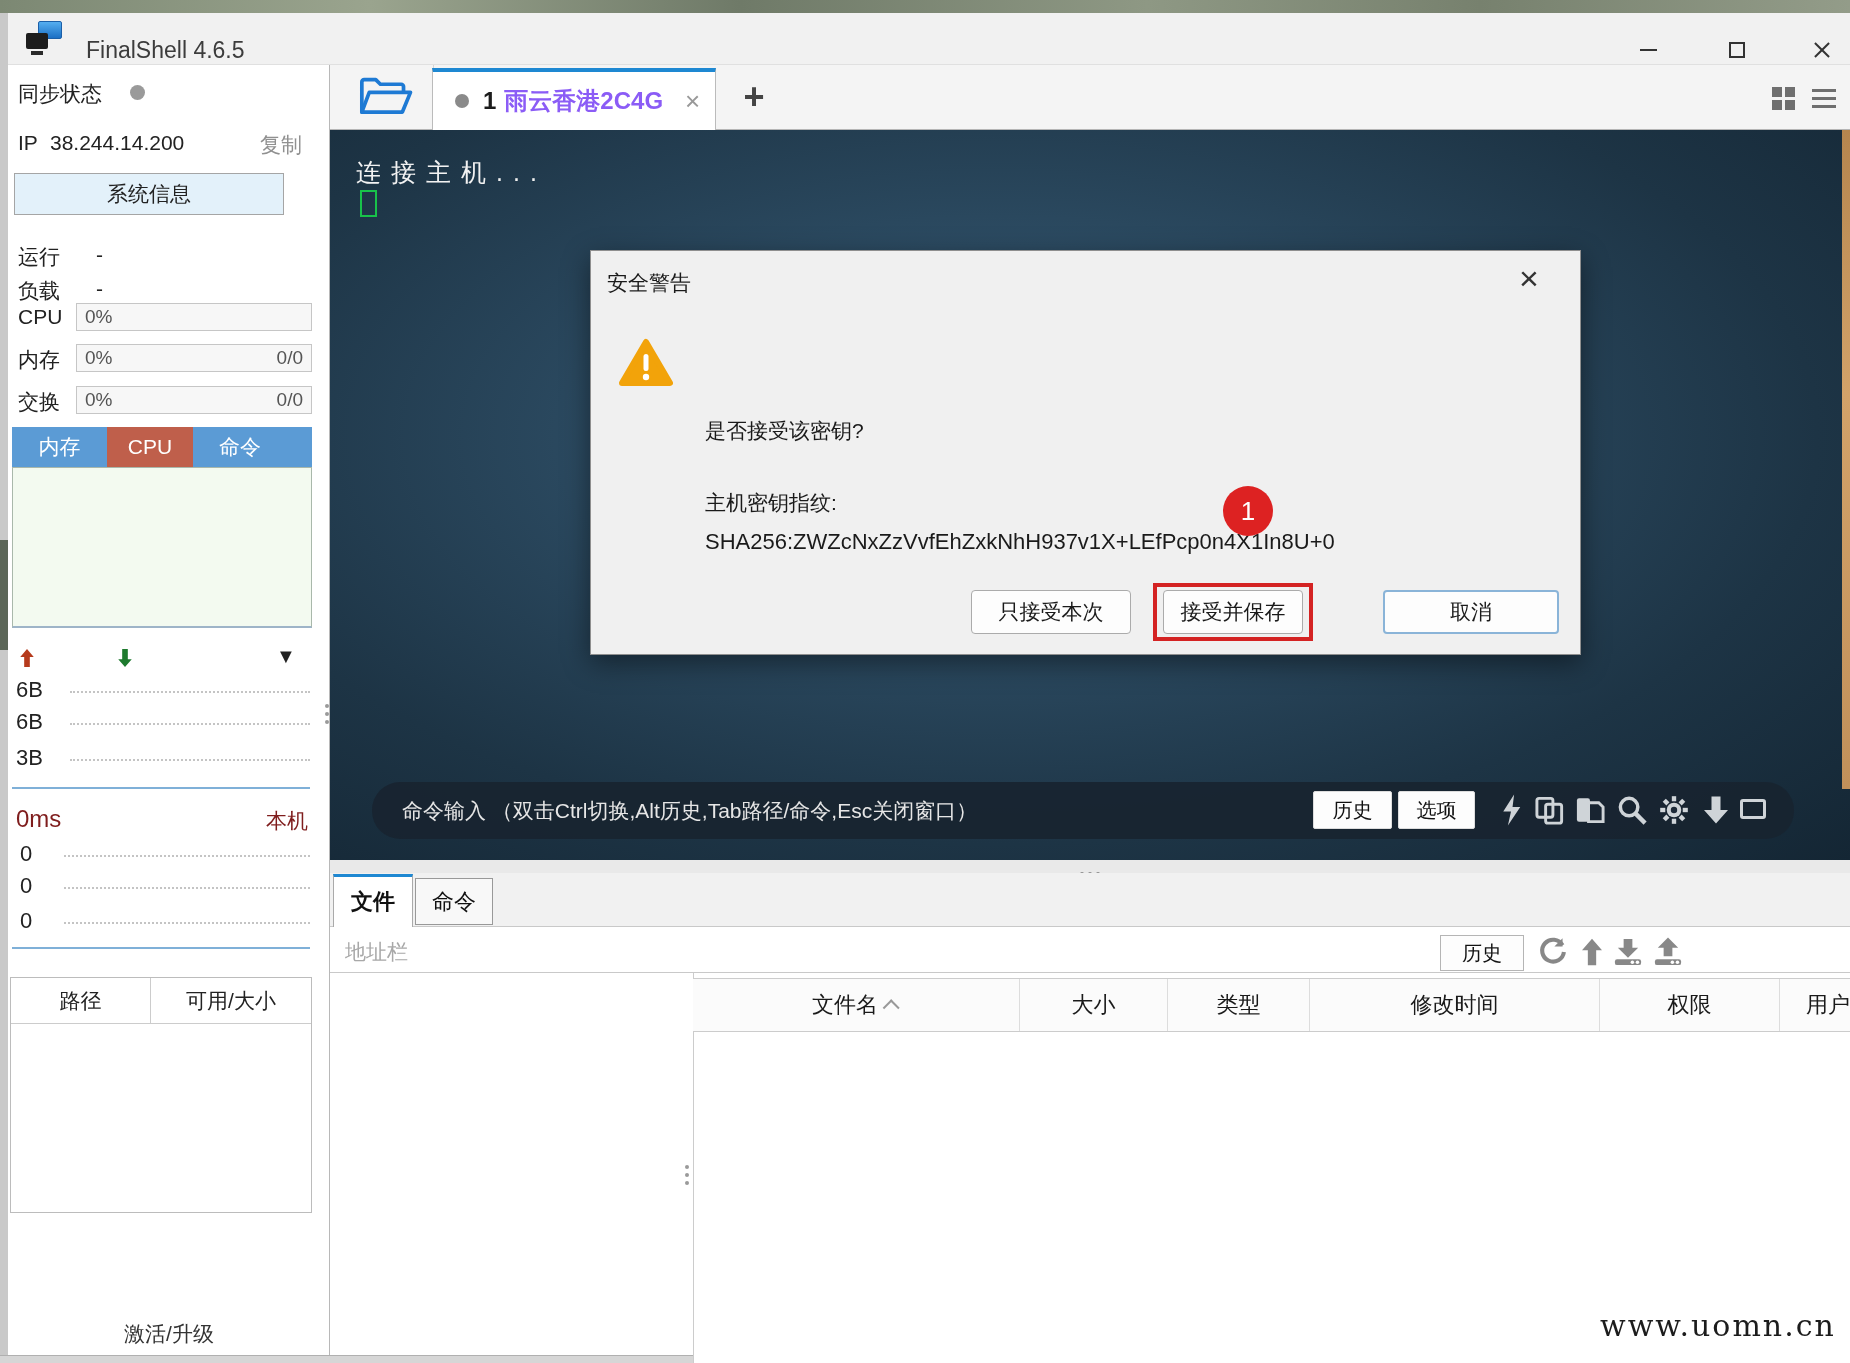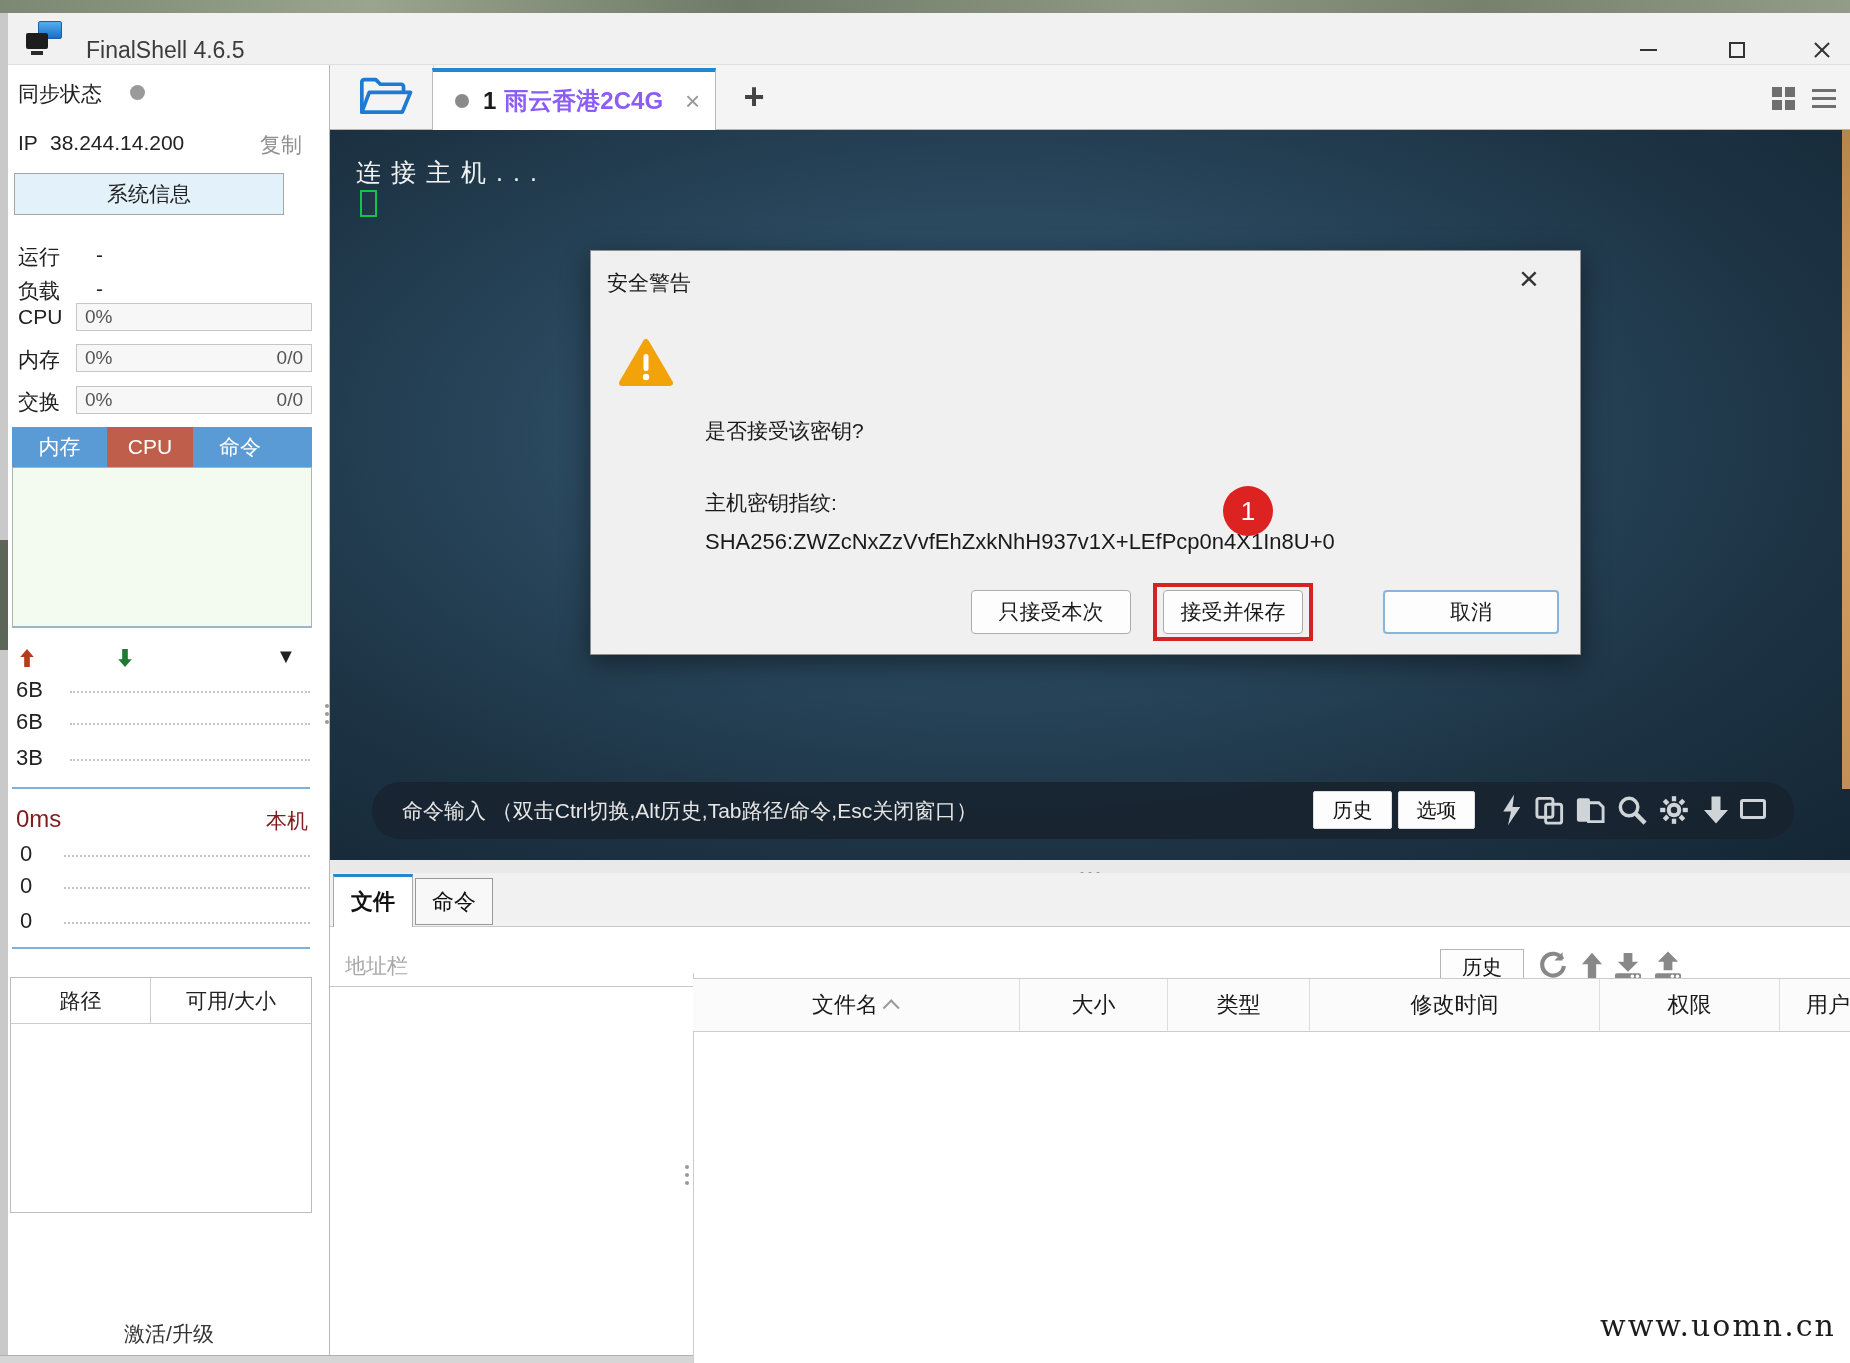--- a/index.html
+++ b/index.html
@@ -85,21 +85,21 @@
   .vdots div { width:4px; height:4px; border-radius:50%; background:#9a9a9a; margin:4px 0; }
 
   
   .bottom-panel { left:330px; top:873px; width:1520px; height:490px; background:#fff; }
   .bp-tabs { left:0; top:0; width:1520px; height:54px; background:#f1f1f1; border-bottom:1px solid #c9c9c9; }
   .bp-tab-file { left:3px; top:1px; width:80px; height:53px; background:#fff; border-top:3px solid #1e88d2;
     border-left:1px solid #aaa; border-right:1px solid #aaa; display:flex; align-items:center; justify-content:center;
     font-size:22px; font-weight:bold; color:#111; }
   .bp-tab-cmd { left:85px; top:5px; width:78px; height:47px; background:#f8f8f8; border:1px solid #999;
     display:flex; align-items:center; justify-content:center; font-size:22px; color:#111; }
-  .addr-row { left:0; top:68px; width:1520px; height:46px; background:#fff; border-bottom:1px solid #c9c9c9; }
+  .addr-row { left:0; top:54px; width:1520px; height:46px; background:#fff; border-bottom:1px solid #c9c9c9; }
   .addr-placeholder { color:#a8a8a8; font-size:21px; }
   .small-btn { background:#fdfdfd; border:1px solid #b5b5b5; color:#111; font-size:20px; display:flex; align-items:center; justify-content:center; }
   .file-divider { left:363px; top:100px; width:1px; height:390px; background:#ccc; }
   .ftable-head { left:363px; top:105px; width:1157px; height:54px; background:#fbfbfb; border-top:1px solid #ccc; border-bottom:1px solid #ccc; }
   .fcell { position:absolute; top:0; height:52px; display:flex; align-items:center; justify-content:center; font-size:22px; color:#1a1a1a; border-right:1px solid #ddd; overflow:hidden; white-space:nowrap; }
   .sort-caret { width:12px; height:12px; border-left:2px solid #999; border-top:2px solid #999; transform:rotate(45deg) translateY(4px); margin-left:10px; }
 
   .footer-strip { left:0; top:1355px; width:693px; height:8px; background:#d6d6d6; border-top:1px solid #b0b0b0; }
   .watermark { left:1600px; top:1308px; width:240px; font-family:"DejaVu Serif","Liberation Serif",serif; font-size:30px; color:#1c1c1c; letter-spacing:2px; }
 </style>

